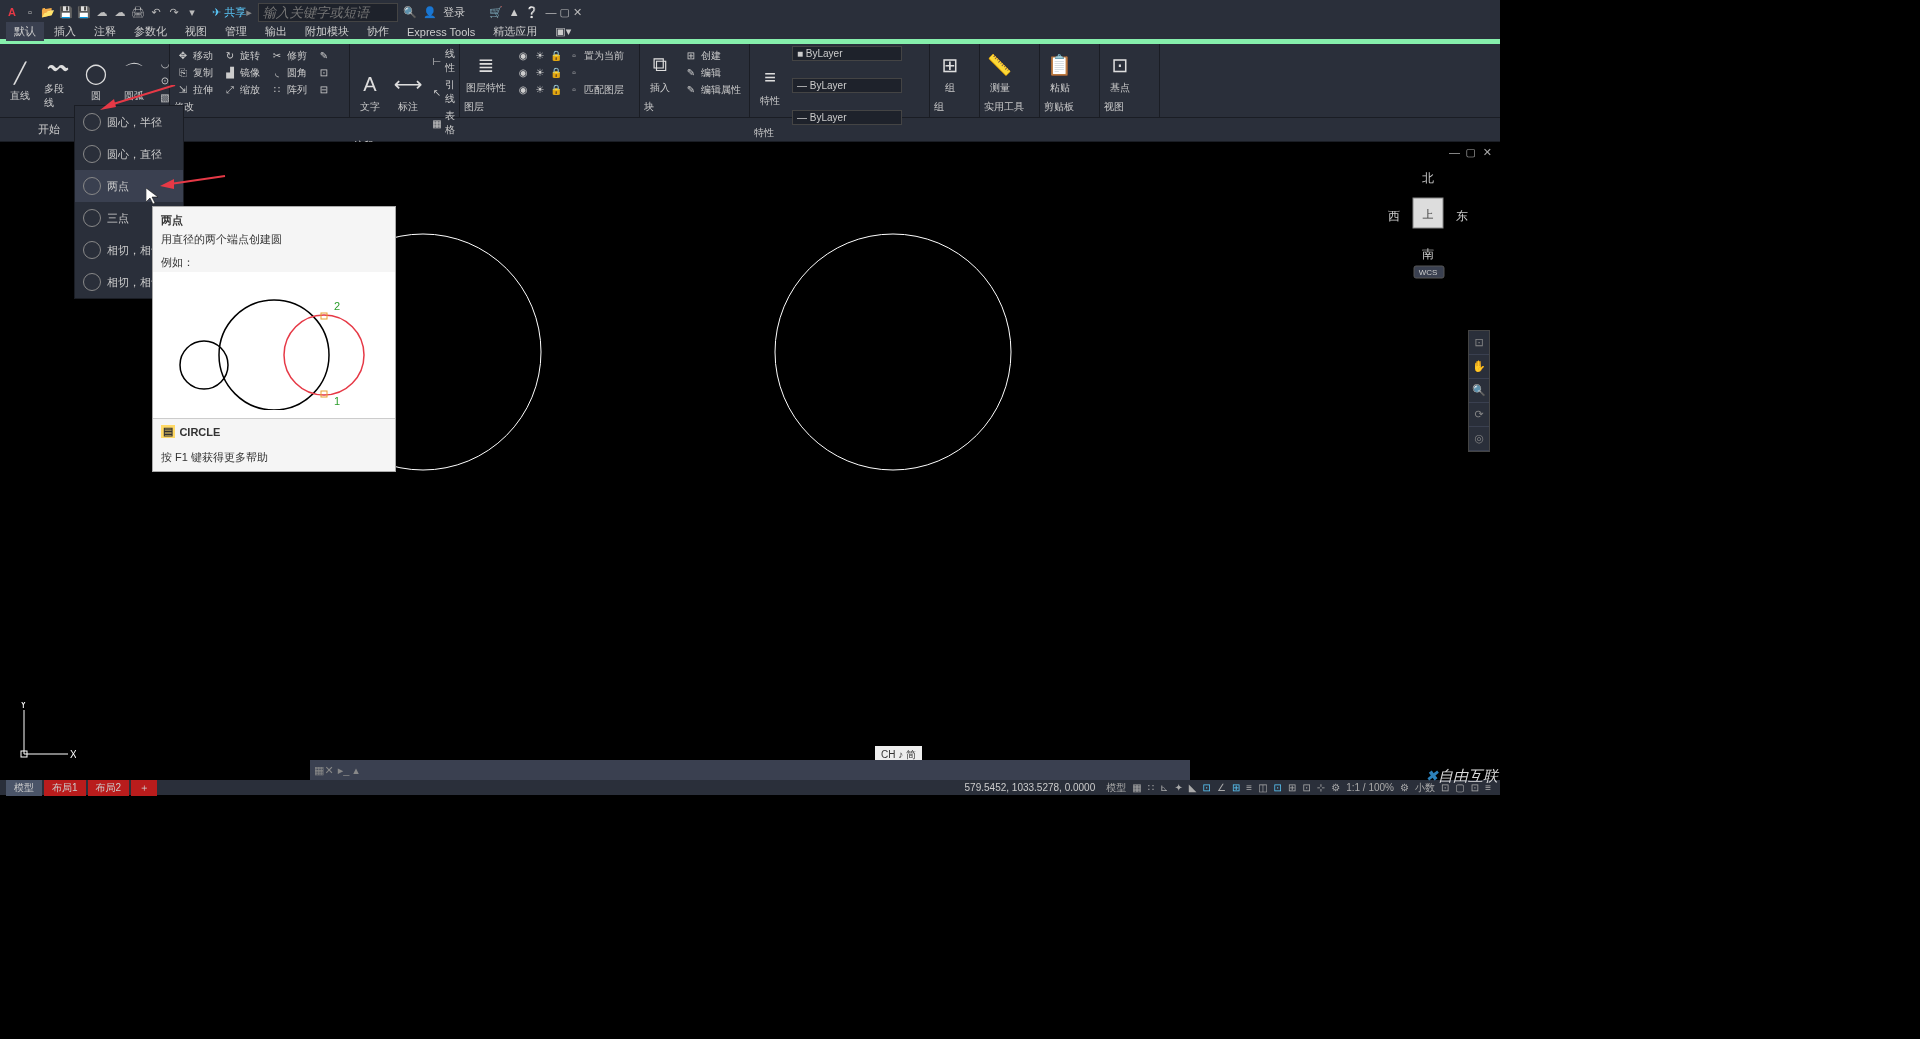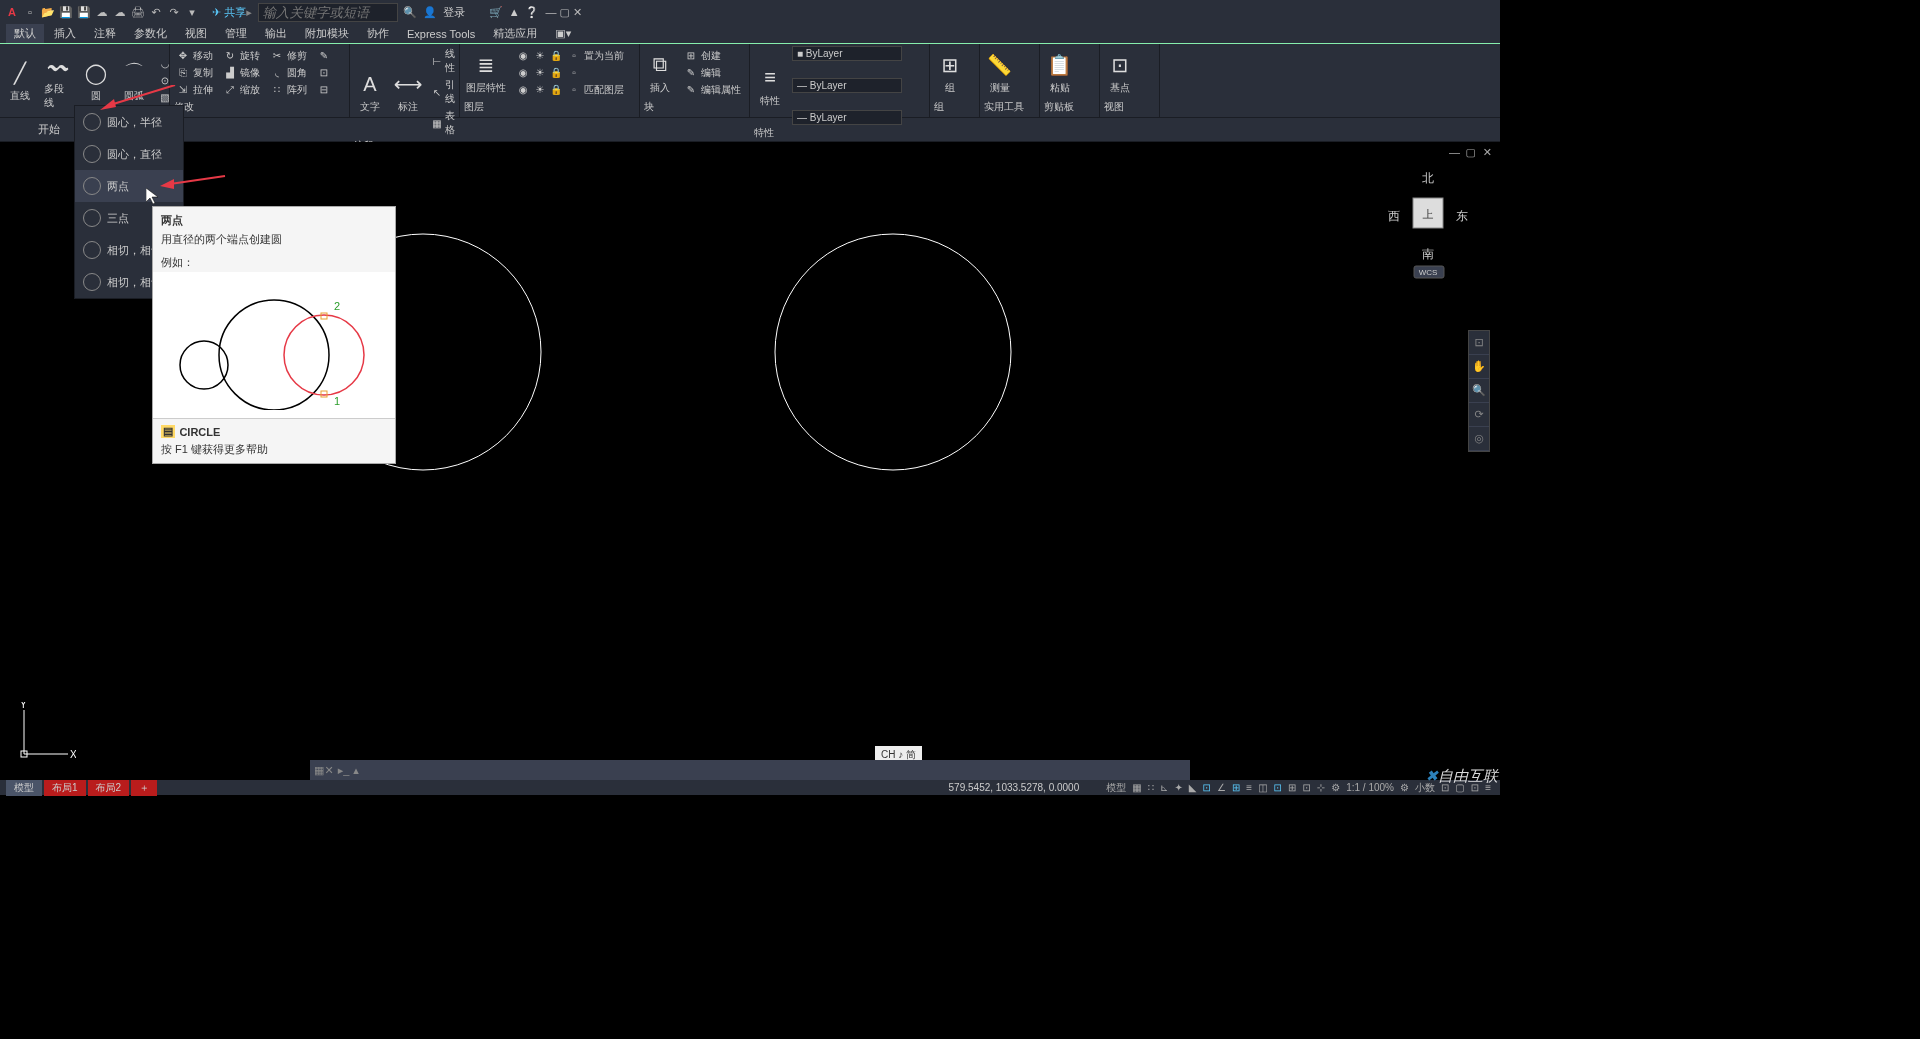--- a/index.html
+++ b/index.html
@@ -9,21 +9,21 @@
 .titlebar { height: 24px; background: #2a2f3a; display: flex; align-items: center; padding: 0 4px; }
 .titlebar .left-icons { display: flex; gap: 2px; align-items: center; }
 .titlebar .left-icons span { width: 16px; height: 16px; display: inline-flex; align-items: center; justify-content: center; color: #bbb; cursor: pointer; }
 .titlebar .share { margin-left: 12px; color: #5ac8fa; display: flex; align-items: center; gap: 3px; cursor: pointer; }
 .titlebar .center { flex: 1; text-align: center; color: #eee; }
 .titlebar .right { display: flex; align-items: center; gap: 6px; }
 .titlebar .search { background: #1e222b; border: 1px solid #444; padding: 1px 4px; width: 140px; color: #888; font-style: italic; }
 .titlebar .win-controls span { width: 20px; text-align: center; cursor: pointer; color: #bbb; }
 
 
-.tabmenu { height: 20px; background: #2a2f3a; display: flex; align-items: center; padding: 0 6px; gap: 2px; border-bottom: 1px solid #86efac; }
+.tabmenu { height: 20px; background: #2a2f3a; display: flex; align-items: center; padding: 0 6px; gap: 2px; border-bottom: 5px solid #86efac; }
 .tabmenu .tab { padding: 2px 8px; color: #ccc; cursor: pointer; }
 .tabmenu .tab.active { background: #3a4050; }
 
 
 .ribbon { height: 74px; background: #2a2f3a; display: flex; border-bottom: 1px solid #1a1d24; }
 .ribbon .panel { border-right: 1px solid #1a1d24; display: flex; flex-direction: column; padding: 2px 4px; position: relative; }
 .ribbon .panel-content { flex: 1; display: flex; align-items: center; gap: 6px; }
 .ribbon .panel-label { text-align: left; color: #ccc; font-size: 10px; padding: 1px 0; }
 .ribbon .big-btn { display: flex; flex-direction: column; align-items: center; gap: 2px; cursor: pointer; padding: 2px; }
 .ribbon .big-btn .icon { width: 28px; height: 28px; display: flex; align-items: center; justify-content: center; color: #ddd; font-size: 20px; }
@@ -77,21 +77,21 @@
 
 .cmdline { position: absolute; bottom: 30px; left: 310px; width: 880px; height: 20px; background: #3a4050; display: flex; align-items: center; padding: 0 4px; gap: 4px; z-index: 5; }
 .cmdline .cmd-icon { color: #888; cursor: pointer; }
 .cmdline .cmd-input { flex: 1; background: transparent; border: none; color: #888; font-style: italic; font-size: 11px; outline: none; }
 
 
 .status { position: absolute; bottom: 15px; left: 0; right: 0; height: 15px; background: #2a2f3a; display: flex; align-items: center; padding: 0 6px; font-size: 10px; }
 .status .layout-tabs { display: flex; gap: 2px; }
 .status .layout-tabs .lt { padding: 1px 8px; background: #b91c1c; cursor: pointer; color: #ccc; }
 .status .spacer { flex: 1; }
-.status .coords { color: #ccc; margin-right: 24px; }
+.status .coords { color: #ccc; margin-right: 8px; }
 .status .sbtn { padding: 0 3px; color: #aaa; cursor: pointer; }
 
 
 .watermark { position: absolute; bottom: 24px; right: 2px; color: #fff; font-size: 15px; font-style: italic; z-index: 20; opacity: 0.85; }
 </style>
 </head>
 <body>
 
 <div class="titlebar">
   <div class="left-icons">
@@ -439,21 +439,21 @@
       <rect x="157" y="33" width="6" height="6" fill="none" stroke="#e8a030"></rect>
       <text x="170" y="125" fill="#2a9d2a" font-size="11">1</text>
       <text x="170" y="30" fill="#2a9d2a" font-size="11">2</text>
     </svg>
   </div>
   <div class="tt-footer">
     <div class="tt-cmd">
         <span style="background:#ffd966;padding:0 2px;">▤</span>
         <span>CIRCLE</span>
       </div>
-    <div style="margin-top:4px;">按 F1 键获得更多帮助</div>
+    <div style="margin-top:12px;">按 F1 键获得更多帮助</div>
   </div>
 </div>
 
 <svg class="arrow" style="top:85px;left:100px;width:80px;height:30px;">
   <line x1="75" y1="0" x2="10" y2="20" stroke="#e63946" stroke-width="2"></line>
   <polygon points="0,25 14,14 16,22" fill="#e63946"></polygon>
 </svg>
 <svg class="arrow" style="top:172px;left:160px;width:70px;height:20px;">
   <line x1="65" y1="4" x2="10" y2="12" stroke="#e63946" stroke-width="2"></line>
   <polygon points="0,14 14,7 14,17" fill="#e63946"></polygon>

